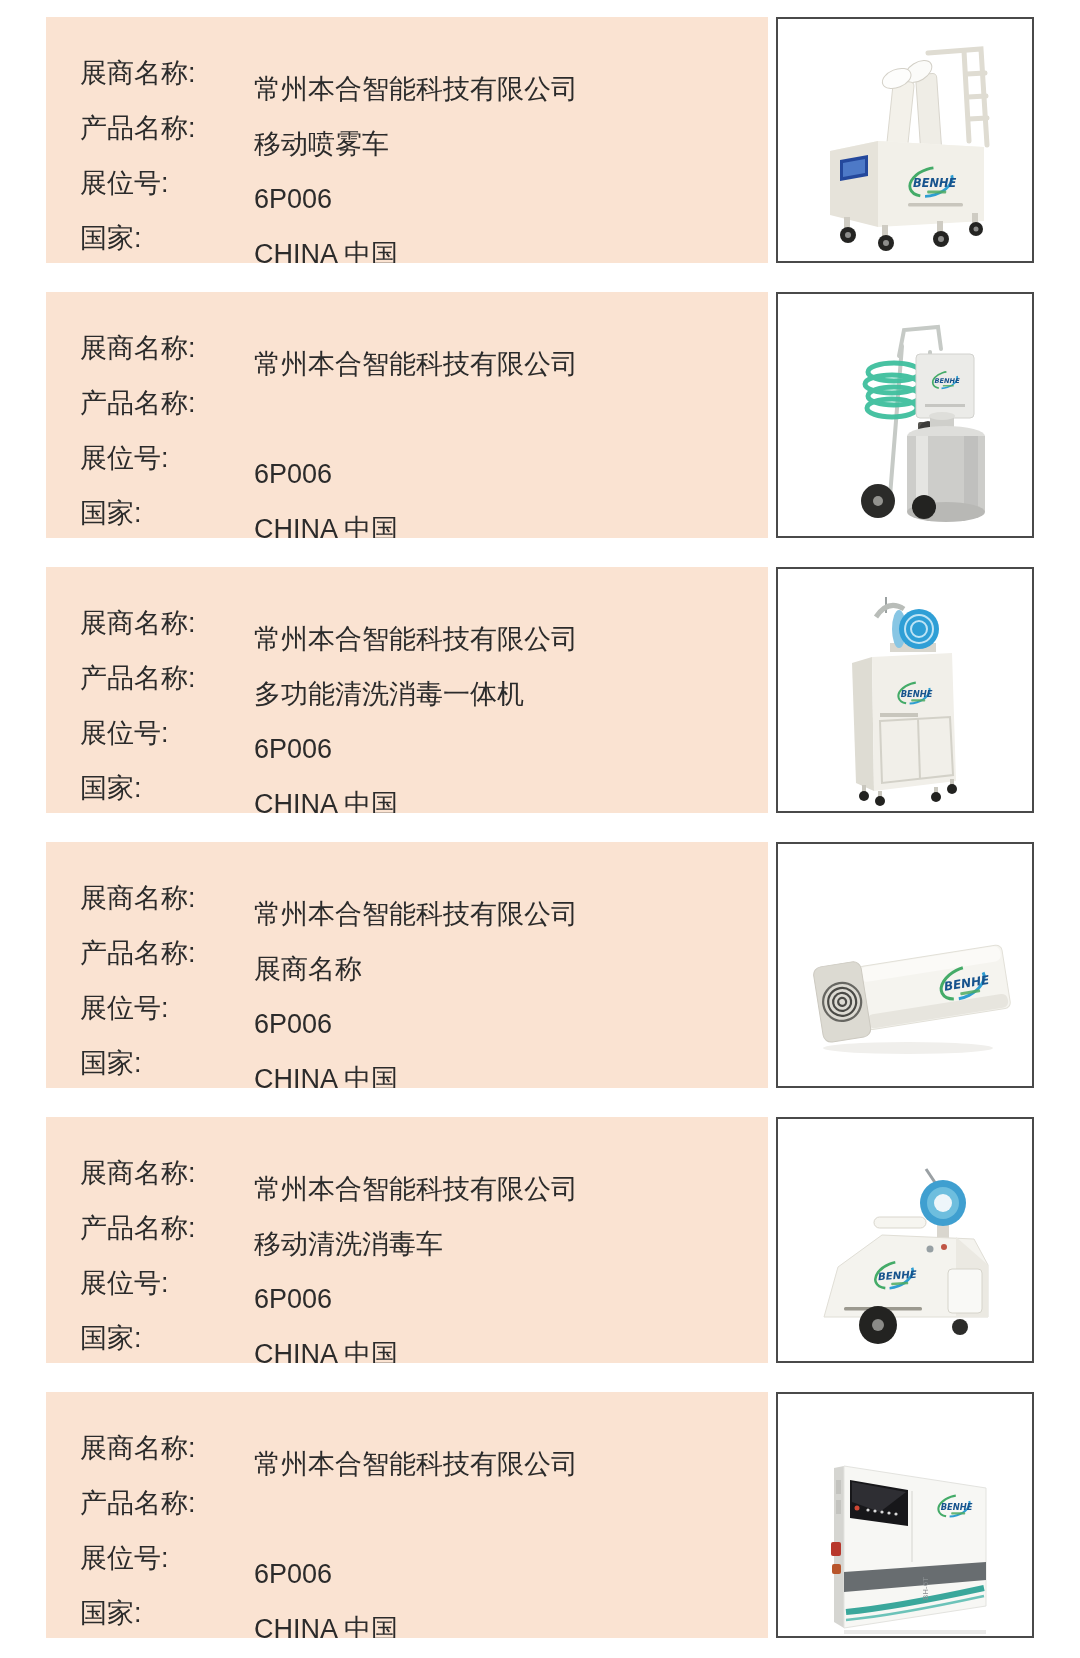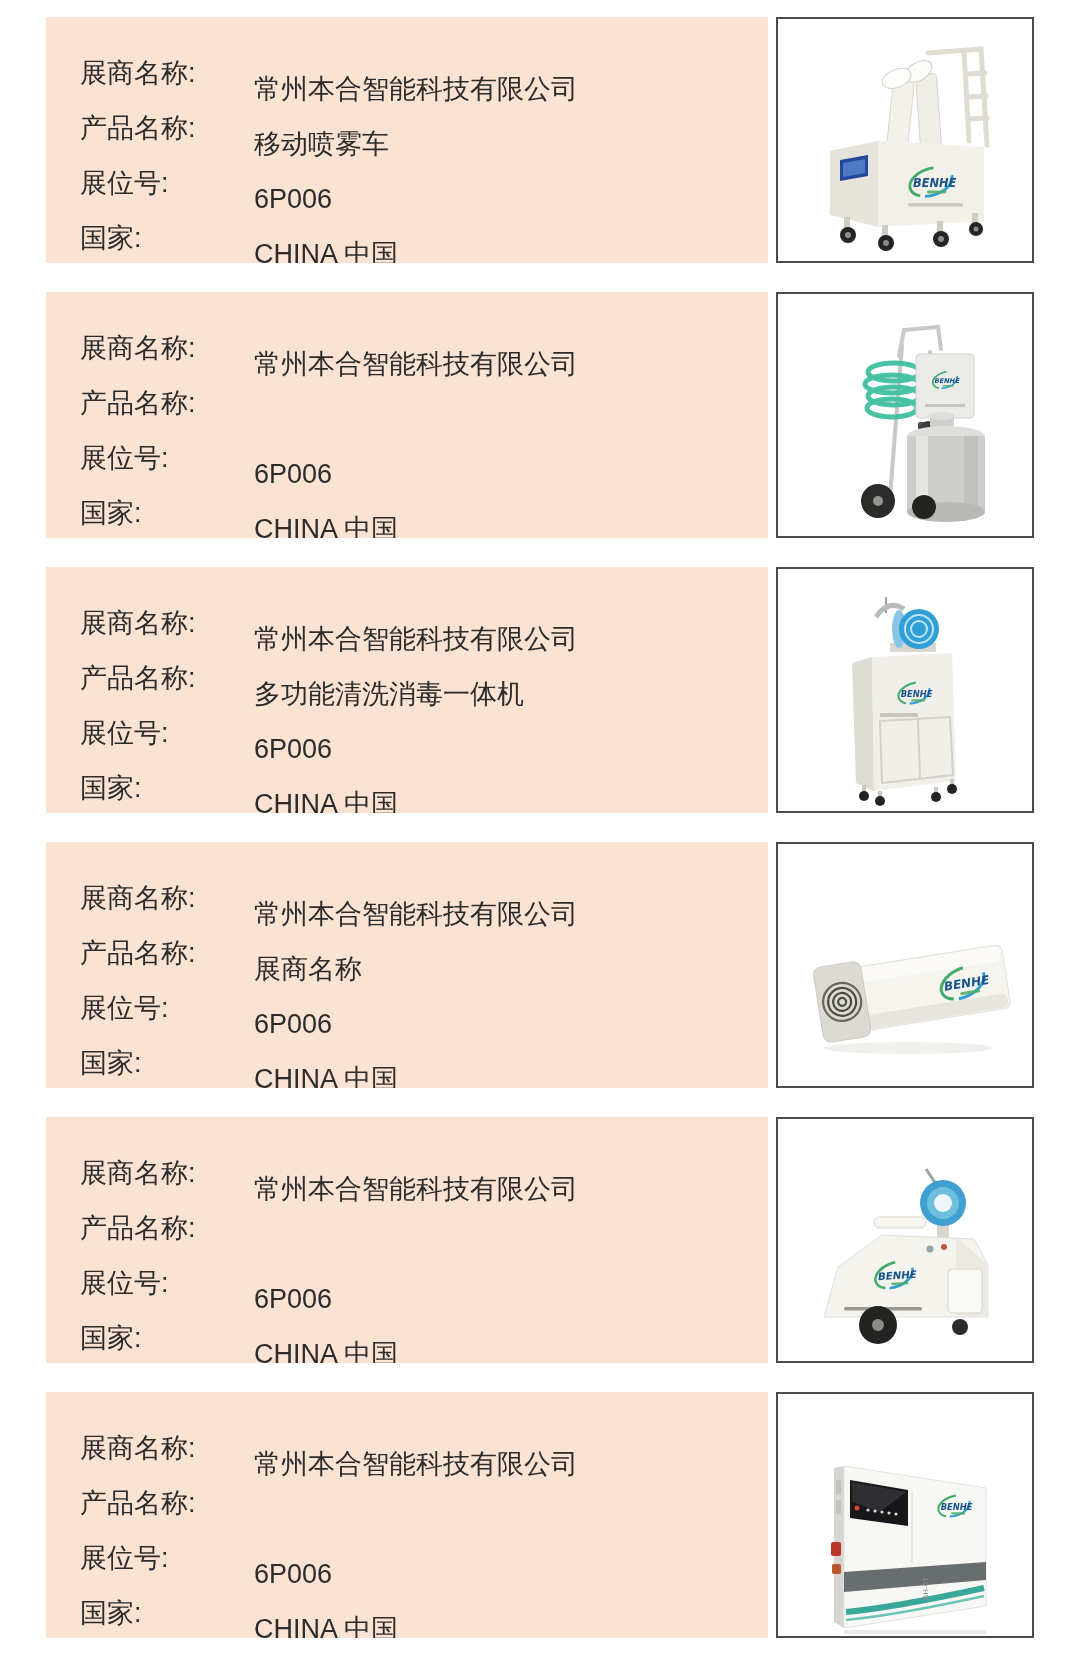--- a/index.html
+++ b/index.html
@@ -298,20 +298,21 @@
   </div>
 
   <div class="row">
     <div class="card">
       <div class="line">
           <span class="label">展商名称:</span>
           <span class="value">常州本合智能科技有限公司</span>
         </div>
       <div class="line">
           <span class="label">产品名称:</span>
+          <span class="value">移动清洗消毒车</span>
         </div>
       <div class="line">
           <span class="label">展位号:</span>
           <span class="value">6P006</span>
         </div>
       <div class="line">
           <span class="label">国家:</span>
           <span class="value">CHINA 中国</span>
         </div>
     </div>

